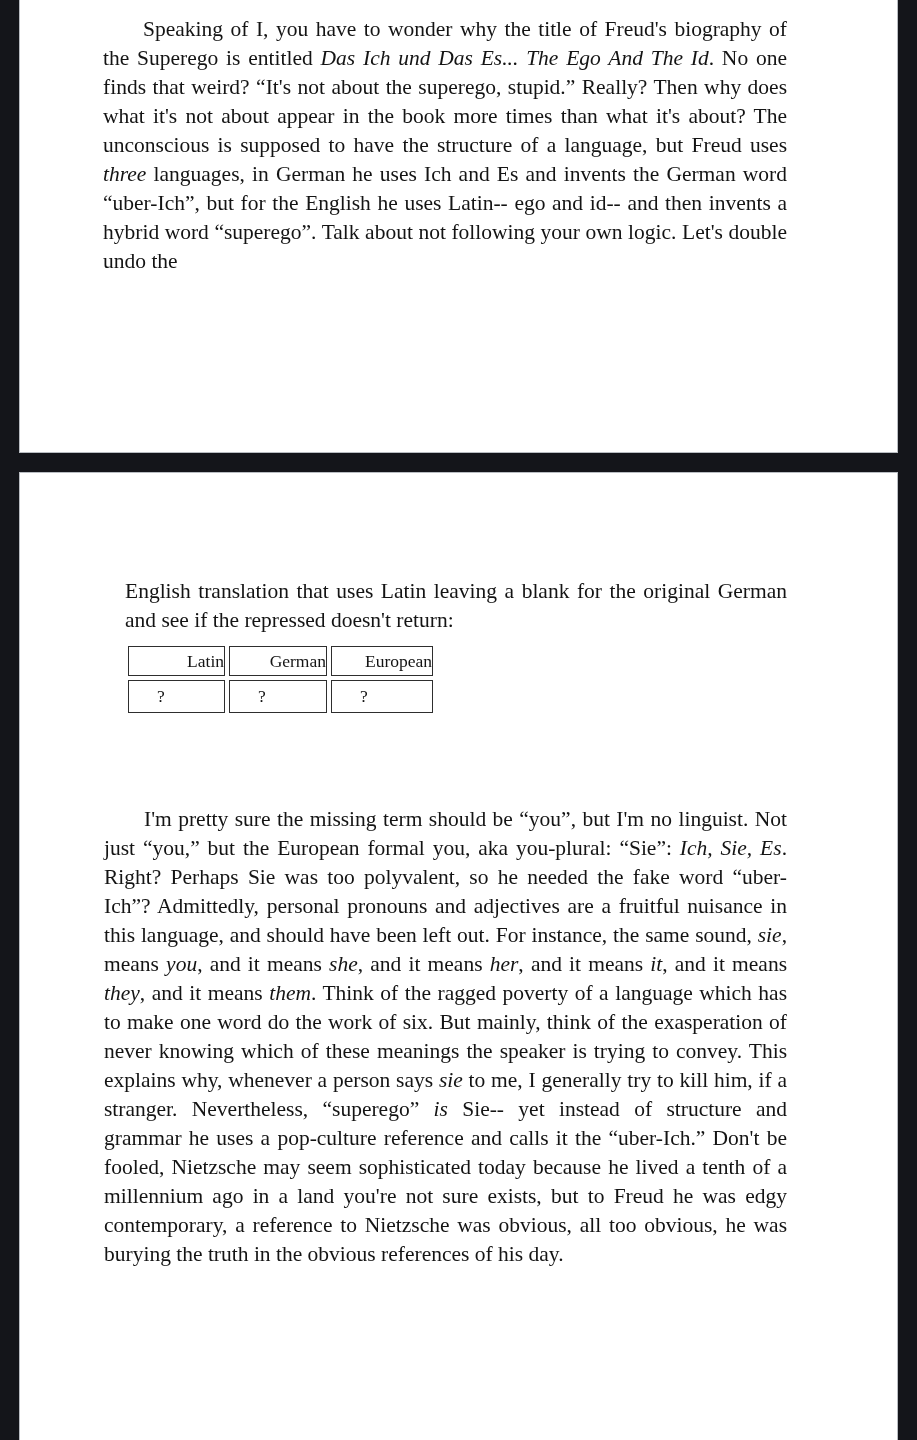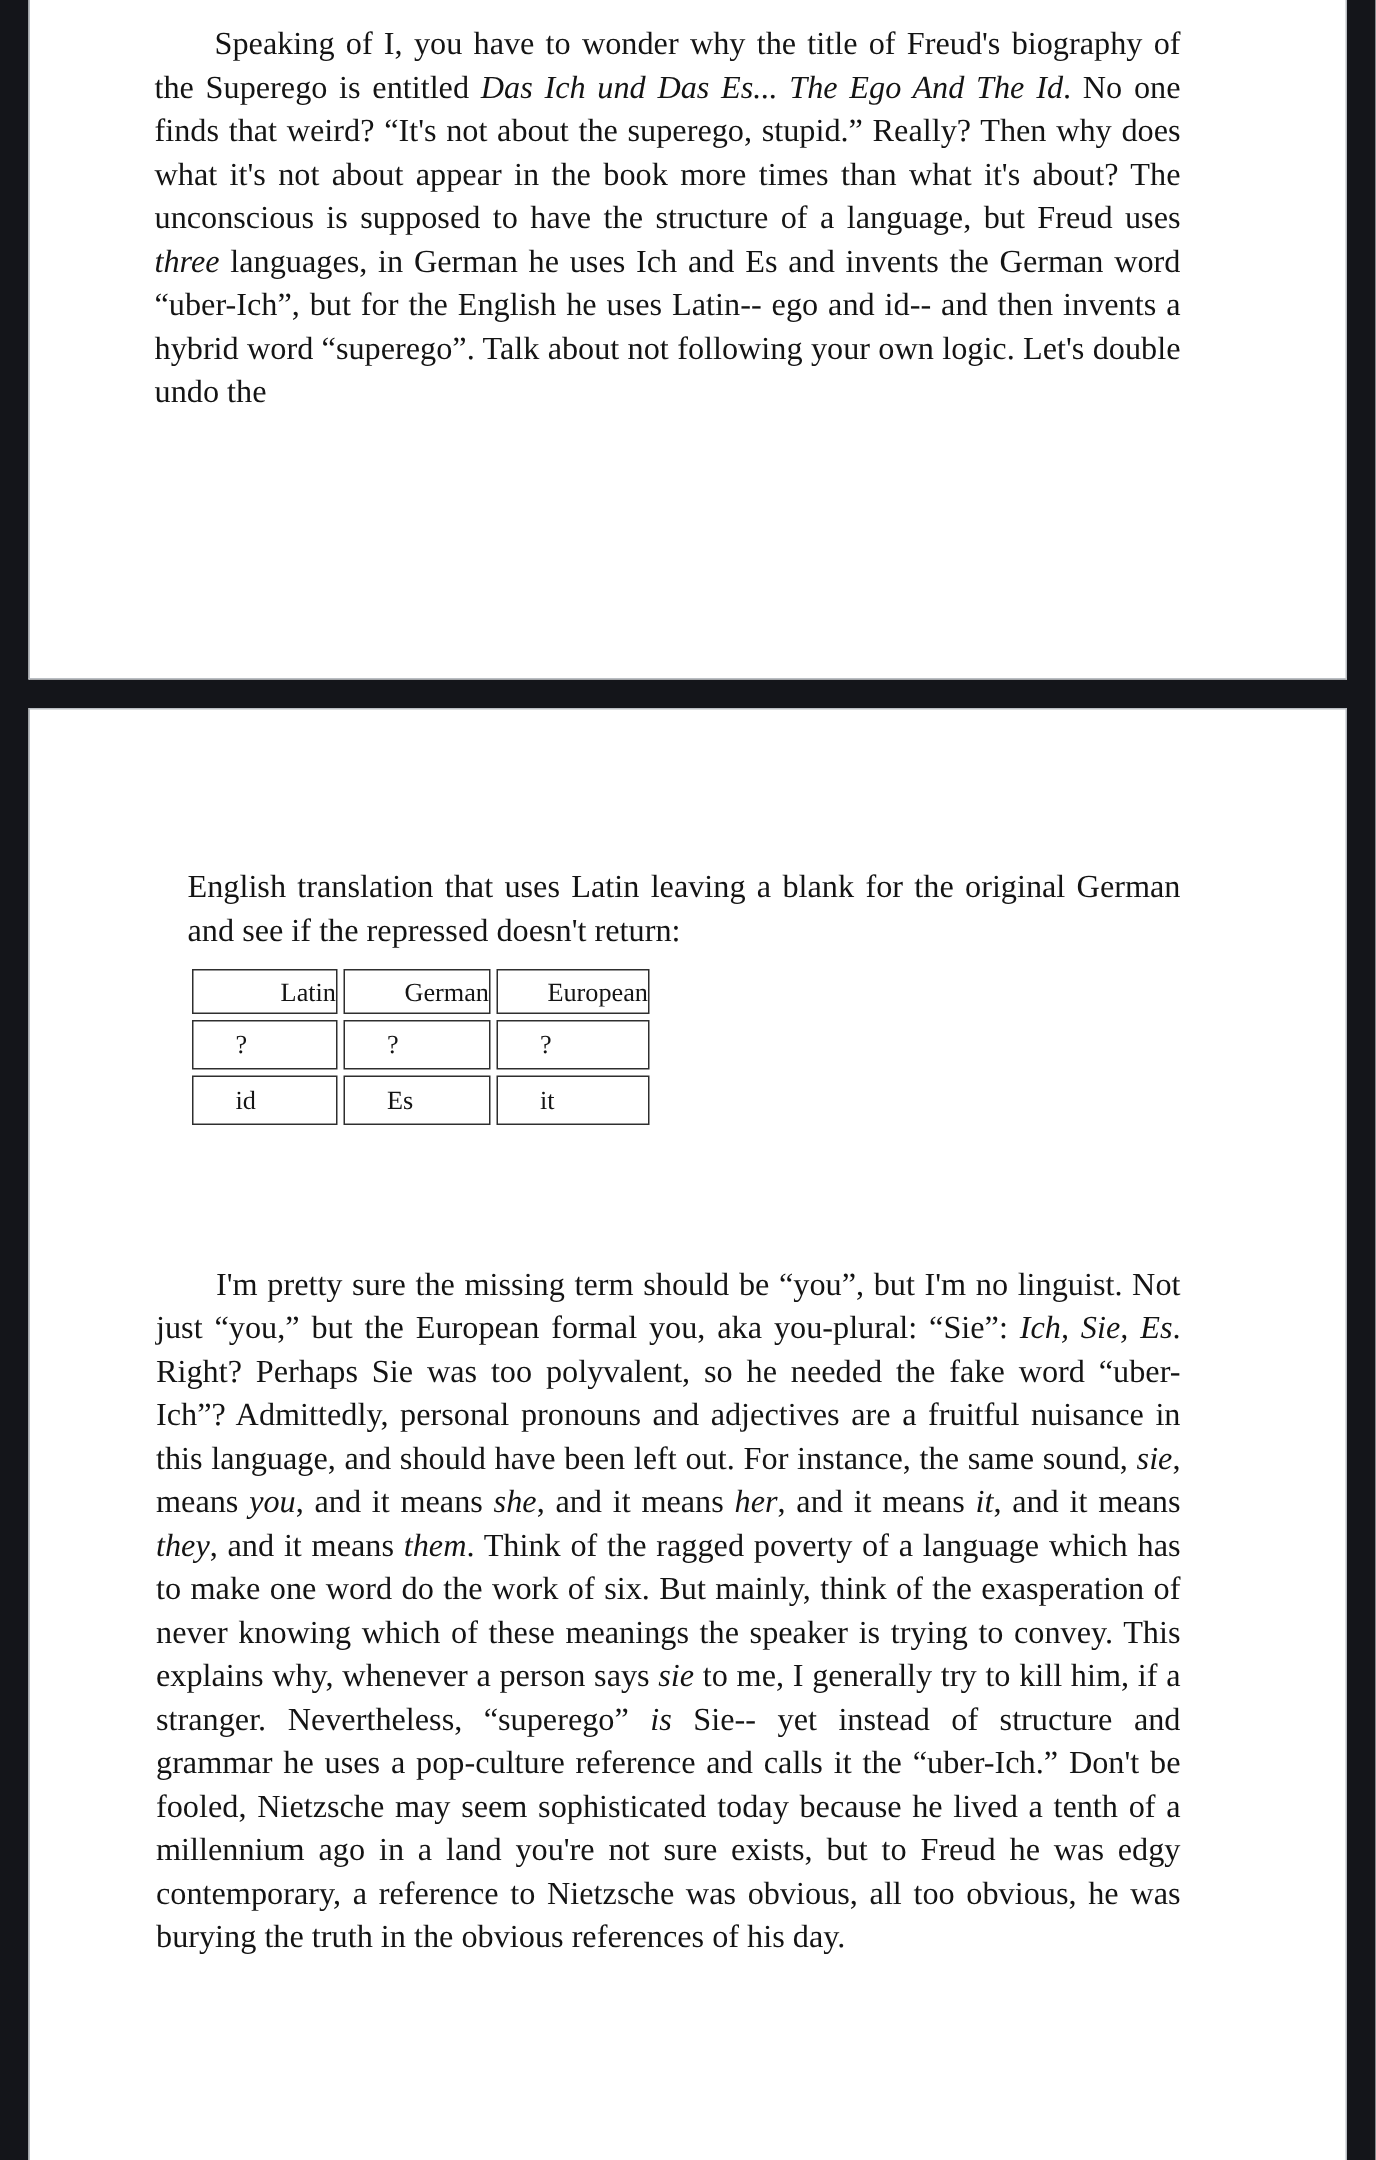--- a/index.html
+++ b/index.html
@@ -100,22 +100,17 @@
         <th>German</th>
         <th>European</th>
       </tr>
     </thead>
     <tbody>
       <tr>
         <td>?</td>
         <td>?</td>
         <td>?</td>
       </tr>
-      <tr>
-        <td>id</td>
-        <td>Es</td>
-        <td>it</td>
-      </tr>
     </tbody>
   </table>
 
   <p id="p2-main" class="body-par indent"><span>I'm pretty sure the missing term should be “you”, but I'm no linguist.  Not just “you,” but the European formal you, aka you-plural: “Sie”:  </span><i>Ich, Sie, Es</i><span>. Right?  Perhaps Sie was too polyvalent, so he needed the fake word “uber-Ich”?  Admittedly, personal pronouns and adjectives are a fruitful nuisance in this language, and should have been left out. For instance, the same sound, </span><i>sie</i><span>, means </span><i>you</i><span>, and it means </span><i>she</i><span>, and it means </span><i>her</i><span>, and it means </span><i>it</i><span>, and it means </span><i>they</i><span>, and it means </span><i>them</i><span>. Think of the ragged poverty of a language which has to make one word do the work of six.  But mainly, think of the exasperation of never knowing which of these meanings the speaker is trying to convey.  This explains why, whenever a person says </span><i>sie</i><span> to me, I generally try to kill him, if a stranger.  Nevertheless, “superego” </span><i>is</i><span> Sie-- yet instead of structure and grammar he uses a pop-culture reference and calls it the “uber-Ich.”  Don't be fooled, Nietzsche may seem sophisticated today because he lived a tenth of a millennium ago in a land you're not sure exists, but to Freud he was edgy contemporary, a reference to Nietzsche was obvious, all too obvious, he was burying the truth in the obvious references of his day.</span></p>
 </div>
 
 </body></html>

